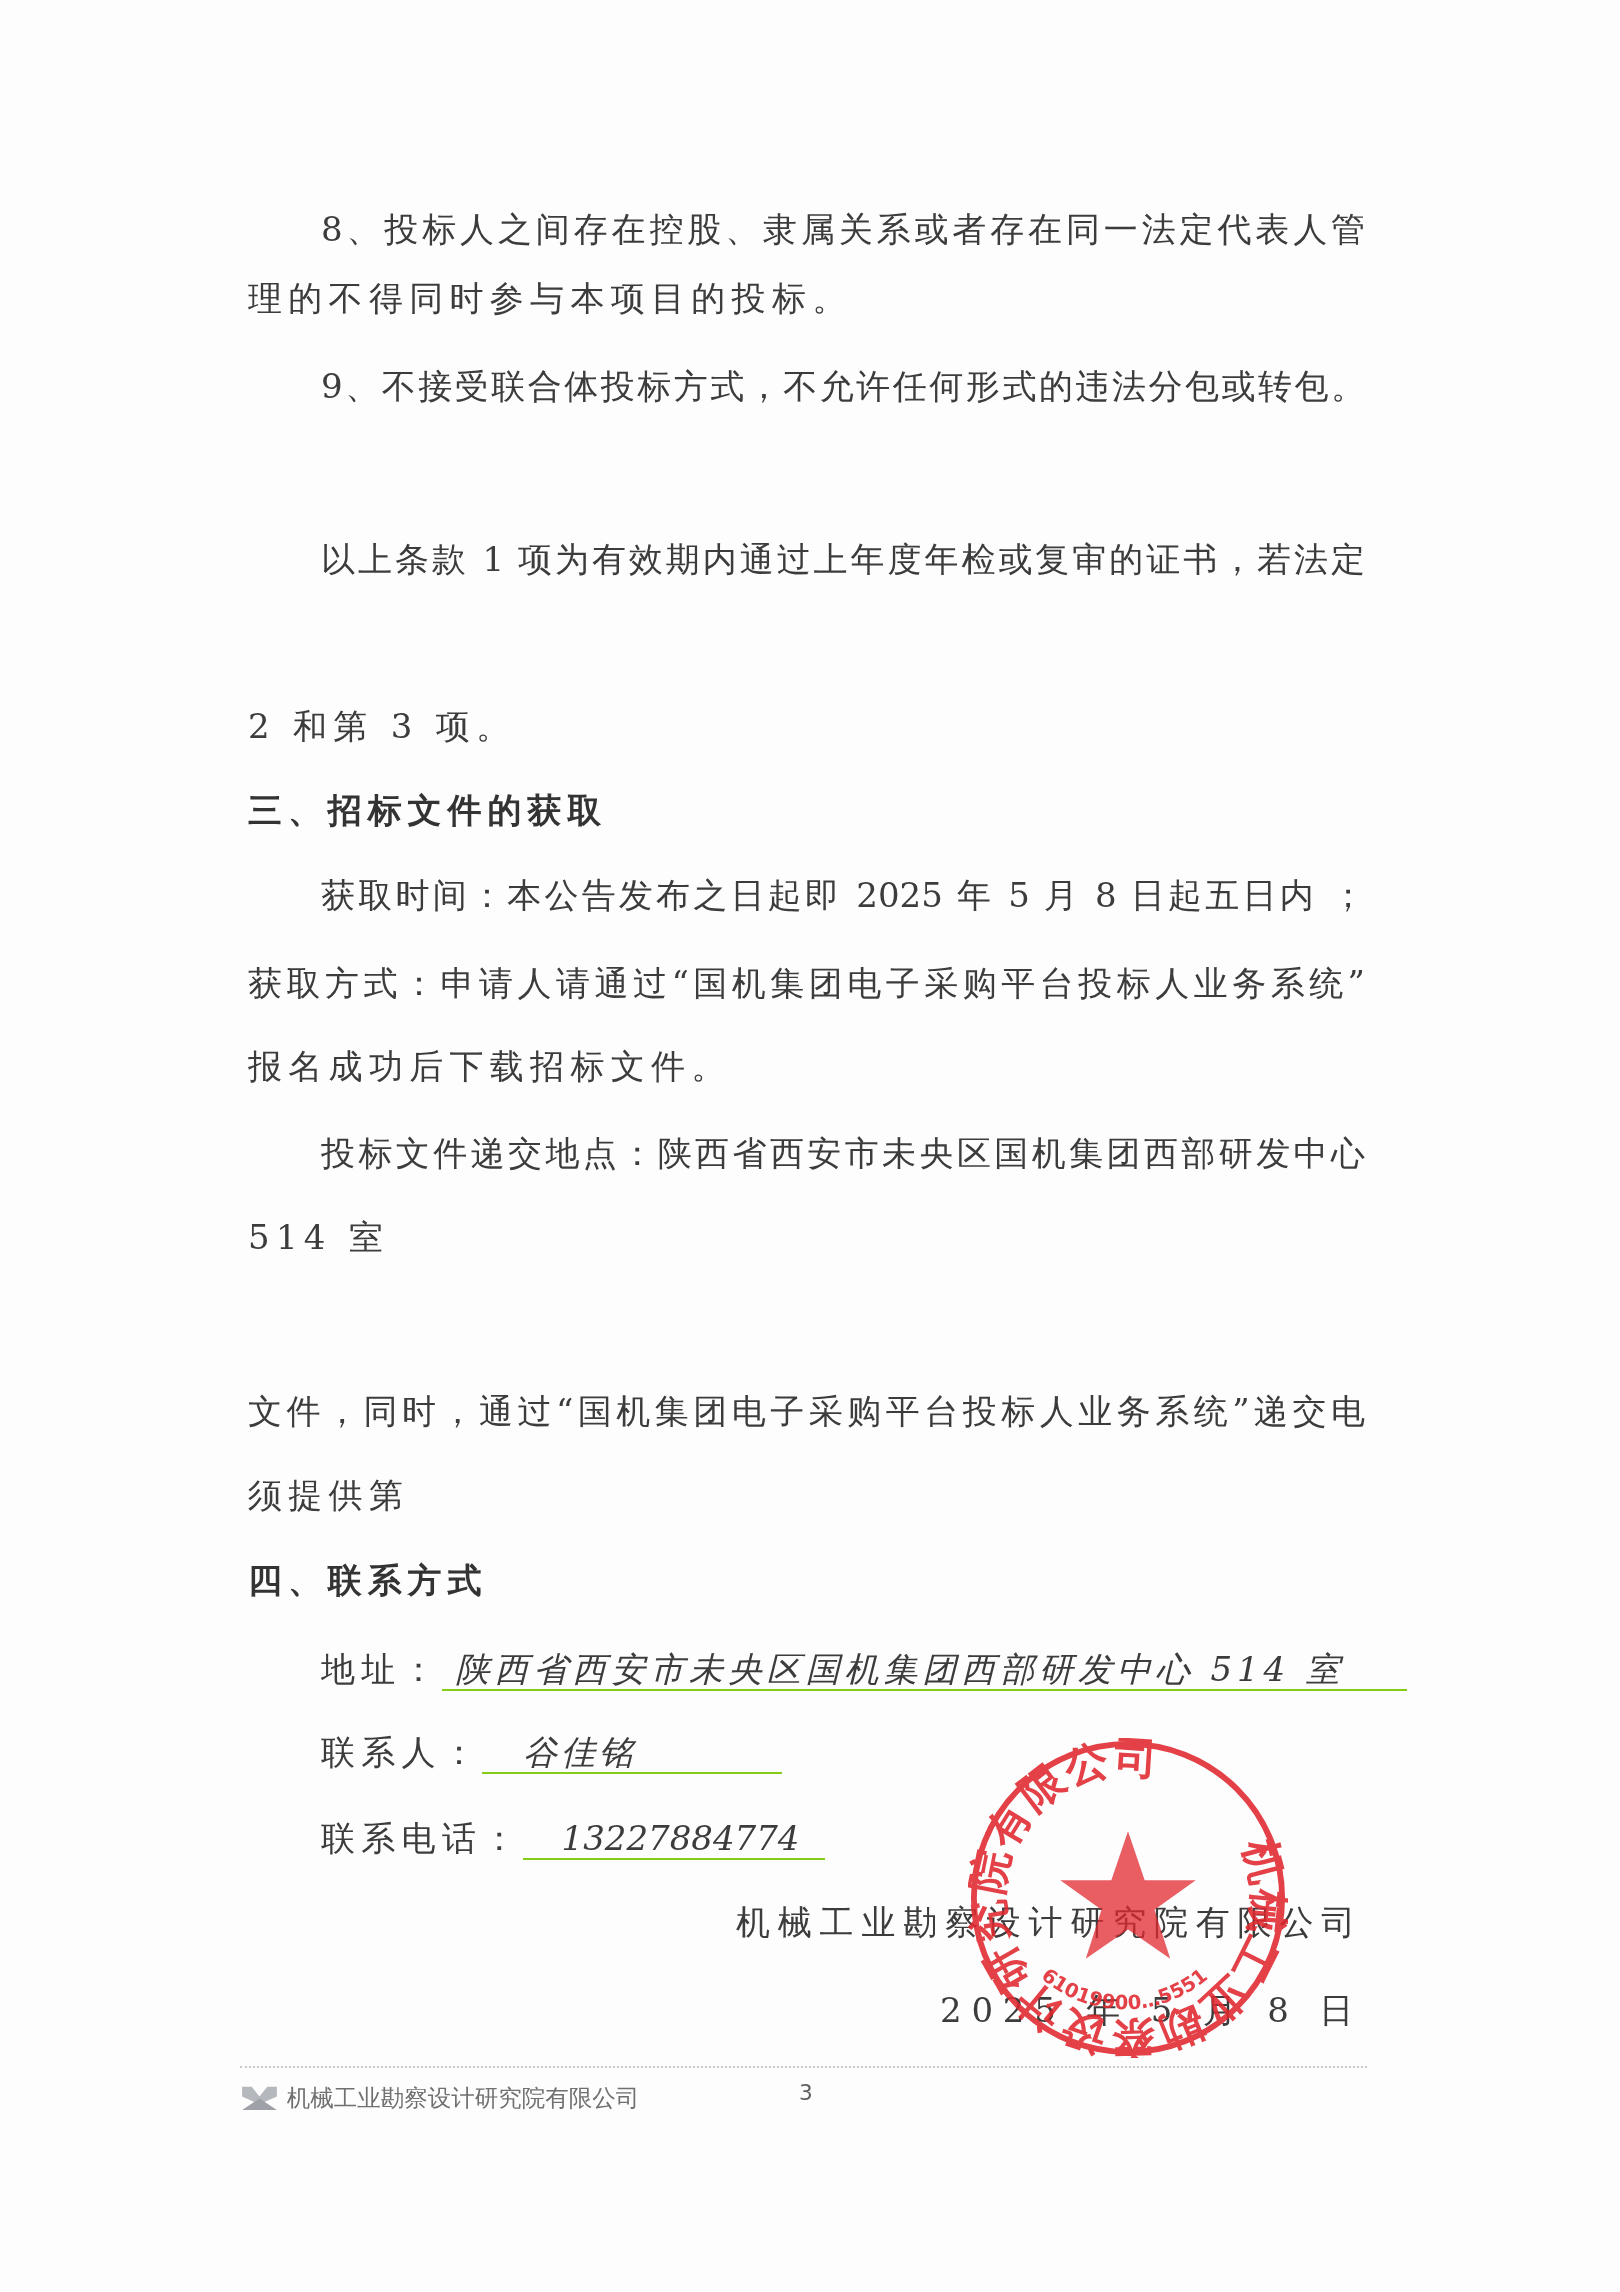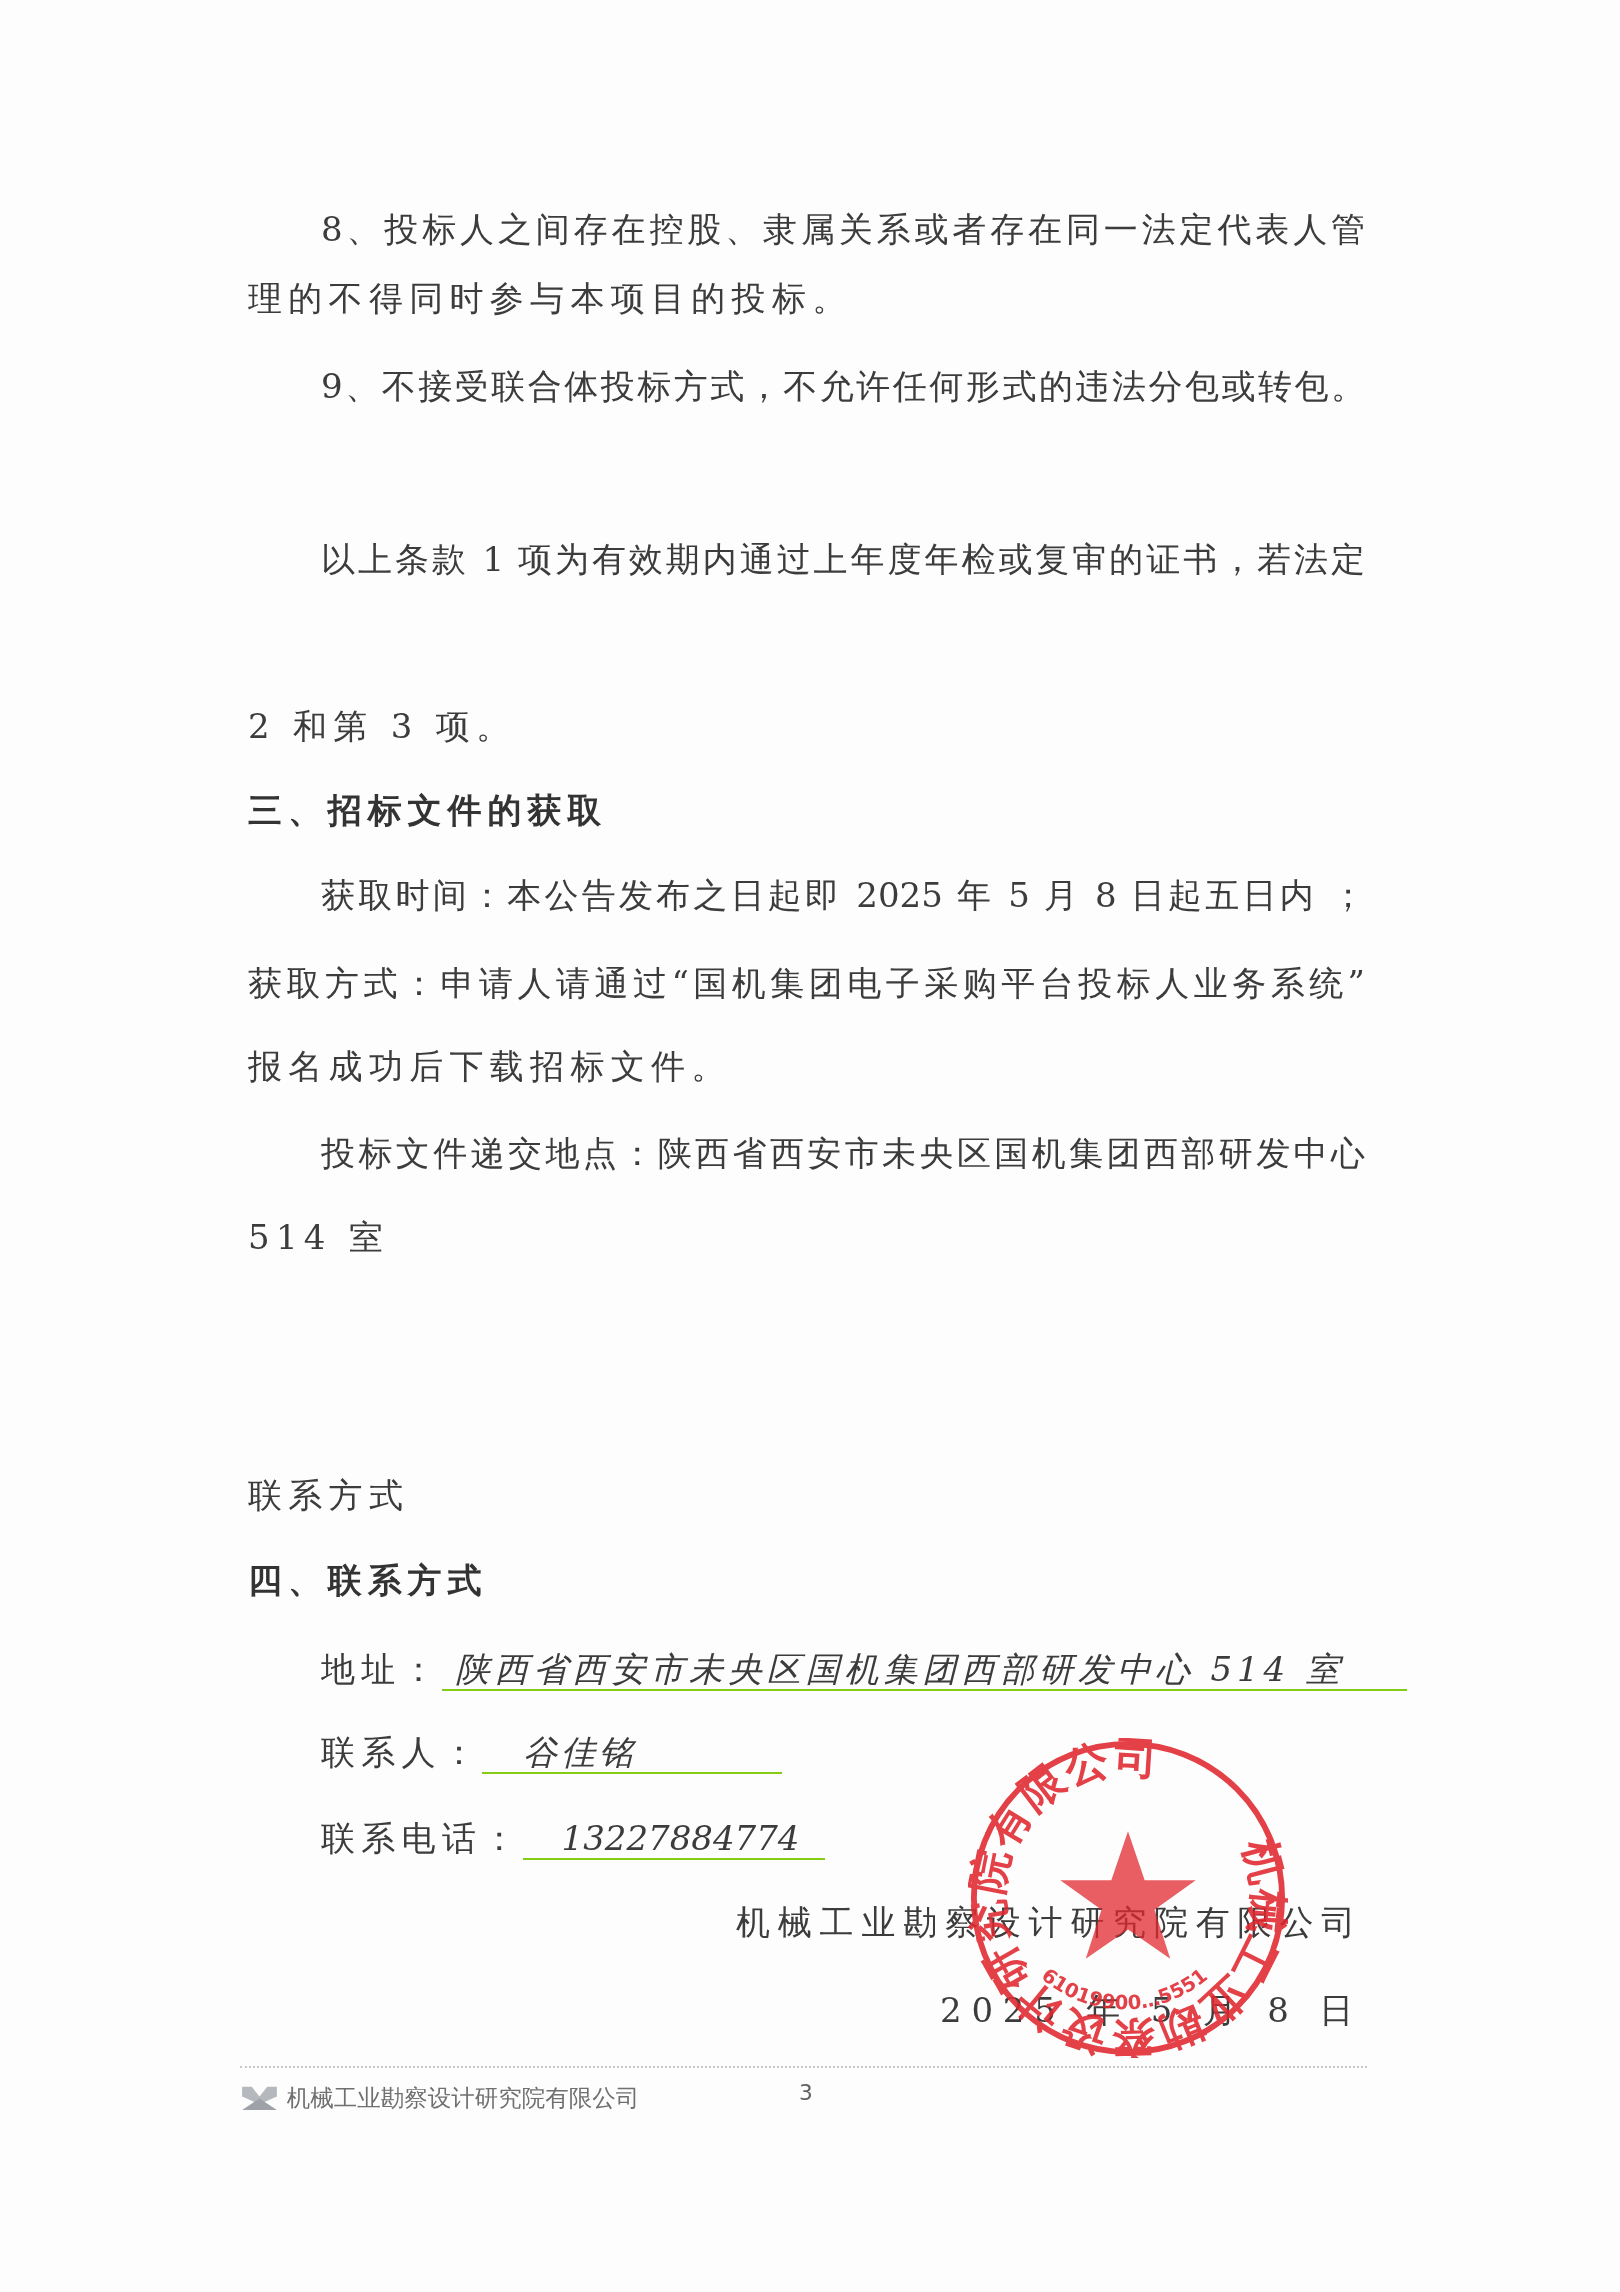--- a/index.html
+++ b/index.html
@@ -42,21 +42,22 @@
 
   <div class="line indent justify" style="top:538px; width:1044px;">以上条款 1 项为有效期内通过上年度年检或复审的证书，若法定</div>
   <div class="line" style="top:705px;">2 和第 3 项。</div>
 
   <div class="line heading" style="top:789px;">三、招标文件的获取</div>
   <div class="line indent justify" style="top:874px; width:1044px;">获取时间：本公告发布之日起即 2025  年 5 月 8 日起五日内 ；</div>
   <div class="line justify" style="top:962px;">获取方式：申请人请通过“国机集团电子采购平台投标人业务系统”</div>
   <div class="line" style="top:1045px;">报名成功后下载招标文件。</div>
   <div class="line indent justify" style="top:1132px; width:1044px;">投标文件递交地点：陕西省西安市未央区国机集团西部研发中心</div>
   <div class="line" style="top:1216px;">514 室</div>
-  <div class="line" style="top:1474px;">联系方式</div>
+  <div class="line justify" style="top:1390px;">文件，同时，通过“国机集团电子采购平台投标人业务系统”递交电</div>
+  <div class="line" style="top:1474px;">须提供第</div>
 
   <div class="line heading" style="top:1559px;">四、联系方式</div>
 
   <div class="line indent" style="top:1648px;">
     <span>地址：</span><span class="ul" style="width:965px; padding-left:13.7px; box-sizing:border-box; letter-spacing:4.9px;">陕西省西安市未央区国机集团西部研发中心 514 室</span>
   </div>
 
   <div class="line indent" style="top:1731px;">
     <span>联系人：</span><span class="ul" style="width:300px; padding-left:41px; box-sizing:border-box;">谷佳铭</span>
   </div>

